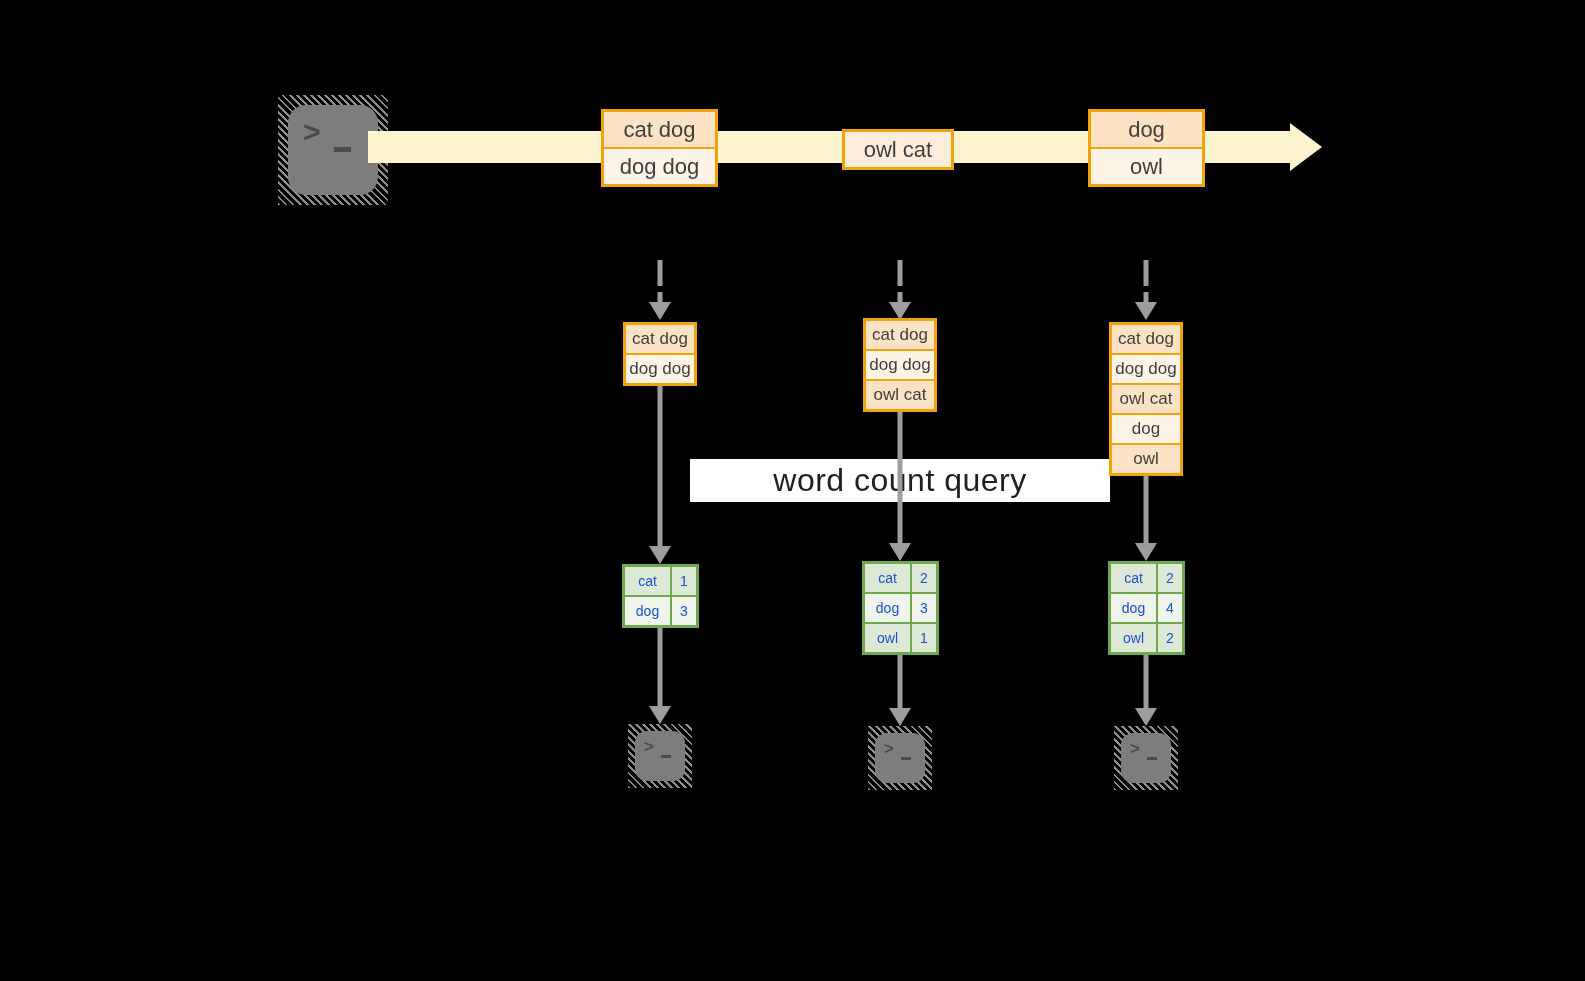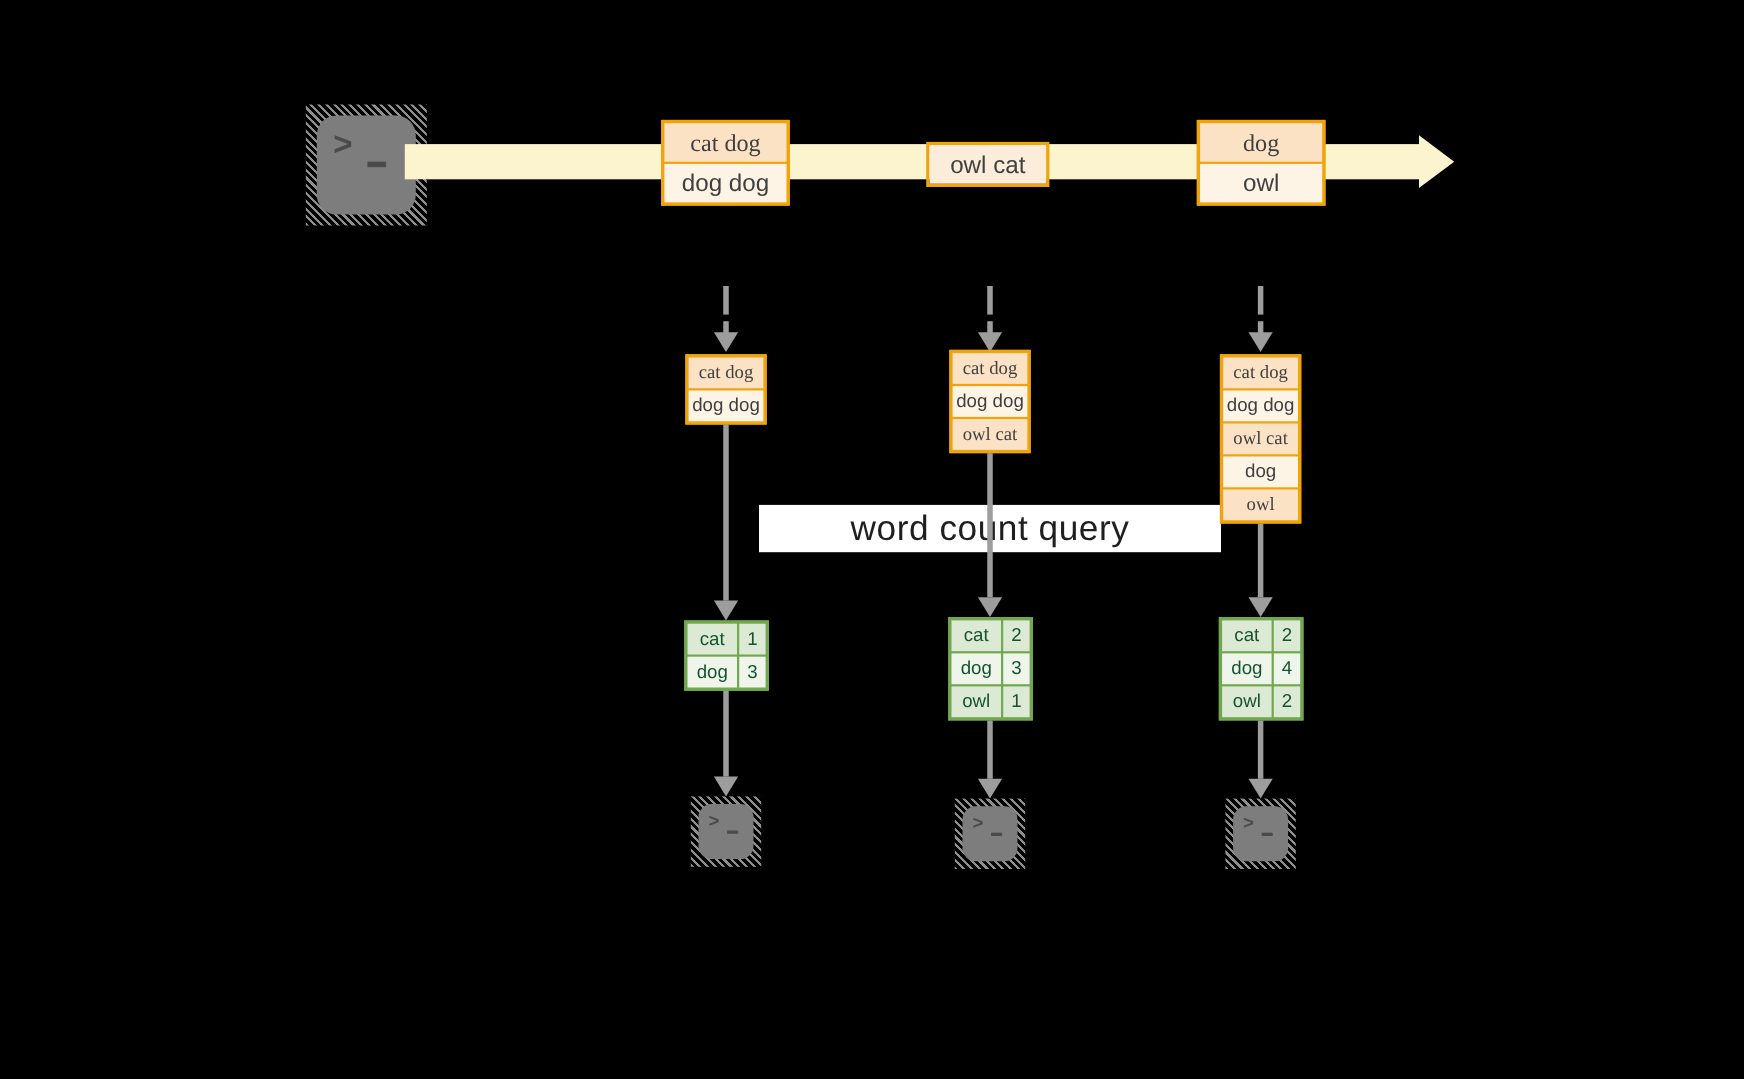--- a/index.html
+++ b/index.html
@@ -20,27 +20,27 @@
   .term-sm .prompt-dash{left:26px;top:24px;width:10px;height:3px;}
   
   .band{position:absolute;left:368px;top:131px;width:922px;height:32px;background:#FCF3CF;}
   .band-head{position:absolute;left:1290px;top:123px;width:0;height:0;
     border-top:24px solid transparent;border-bottom:24px solid transparent;border-left:32px solid #FCF3CF;}
   
   .obox{position:absolute;border:3px solid #F0A30A;background:#F0A30A;display:grid;gap:2px;z-index:4;}
   .ocell{display:flex;align-items:center;justify-content:center;color:#3f3f3f;}
   .obox-top .ocell{height:35px;font-size:22px;}
   .stack .ocell{height:28px;font-size:17px;width:68px;}
-  .fa{background:#FBE2C4;font-family:Liberation Serif, serif;}
+  .fa{background:#FBE2C4;}
   .fb{background:#FDF4E6;}
   .fs{background:#FCEDDA;}
   
   .gtable{position:absolute;border:3px solid #71A84F;background:#71A84F;display:grid;
     grid-template-columns:45px 24px;gap:2px;z-index:4;}
-  .gcell{height:28px;display:flex;align-items:center;justify-content:center;font-size:17px;color:#14532d;}
+  .gcell{height:28px;display:flex;align-items:center;justify-content:center;font-size:14px;color:#1d4ed8;}
   .ga{background:#DCE9D4;}
   .gb{background:#EFF5EB;}
   
   .vseg{position:absolute;width:5px;background:#9D9D9D;transform:translateX(-50%);z-index:3;}
   .vhead{position:absolute;width:0;height:0;border-left:11px solid transparent;
     border-right:11px solid transparent;border-top:18px solid #9D9D9D;transform:translateX(-50%);z-index:3;}
   
   .qband{position:absolute;left:690px;top:459px;width:420px;height:43px;background:#FFFFFF;z-index:2;
     display:flex;align-items:center;justify-content:center;}
   .qlabel{font-size:32px;font-weight:300;color:#1F1F1F;letter-spacing:0.5px;}

